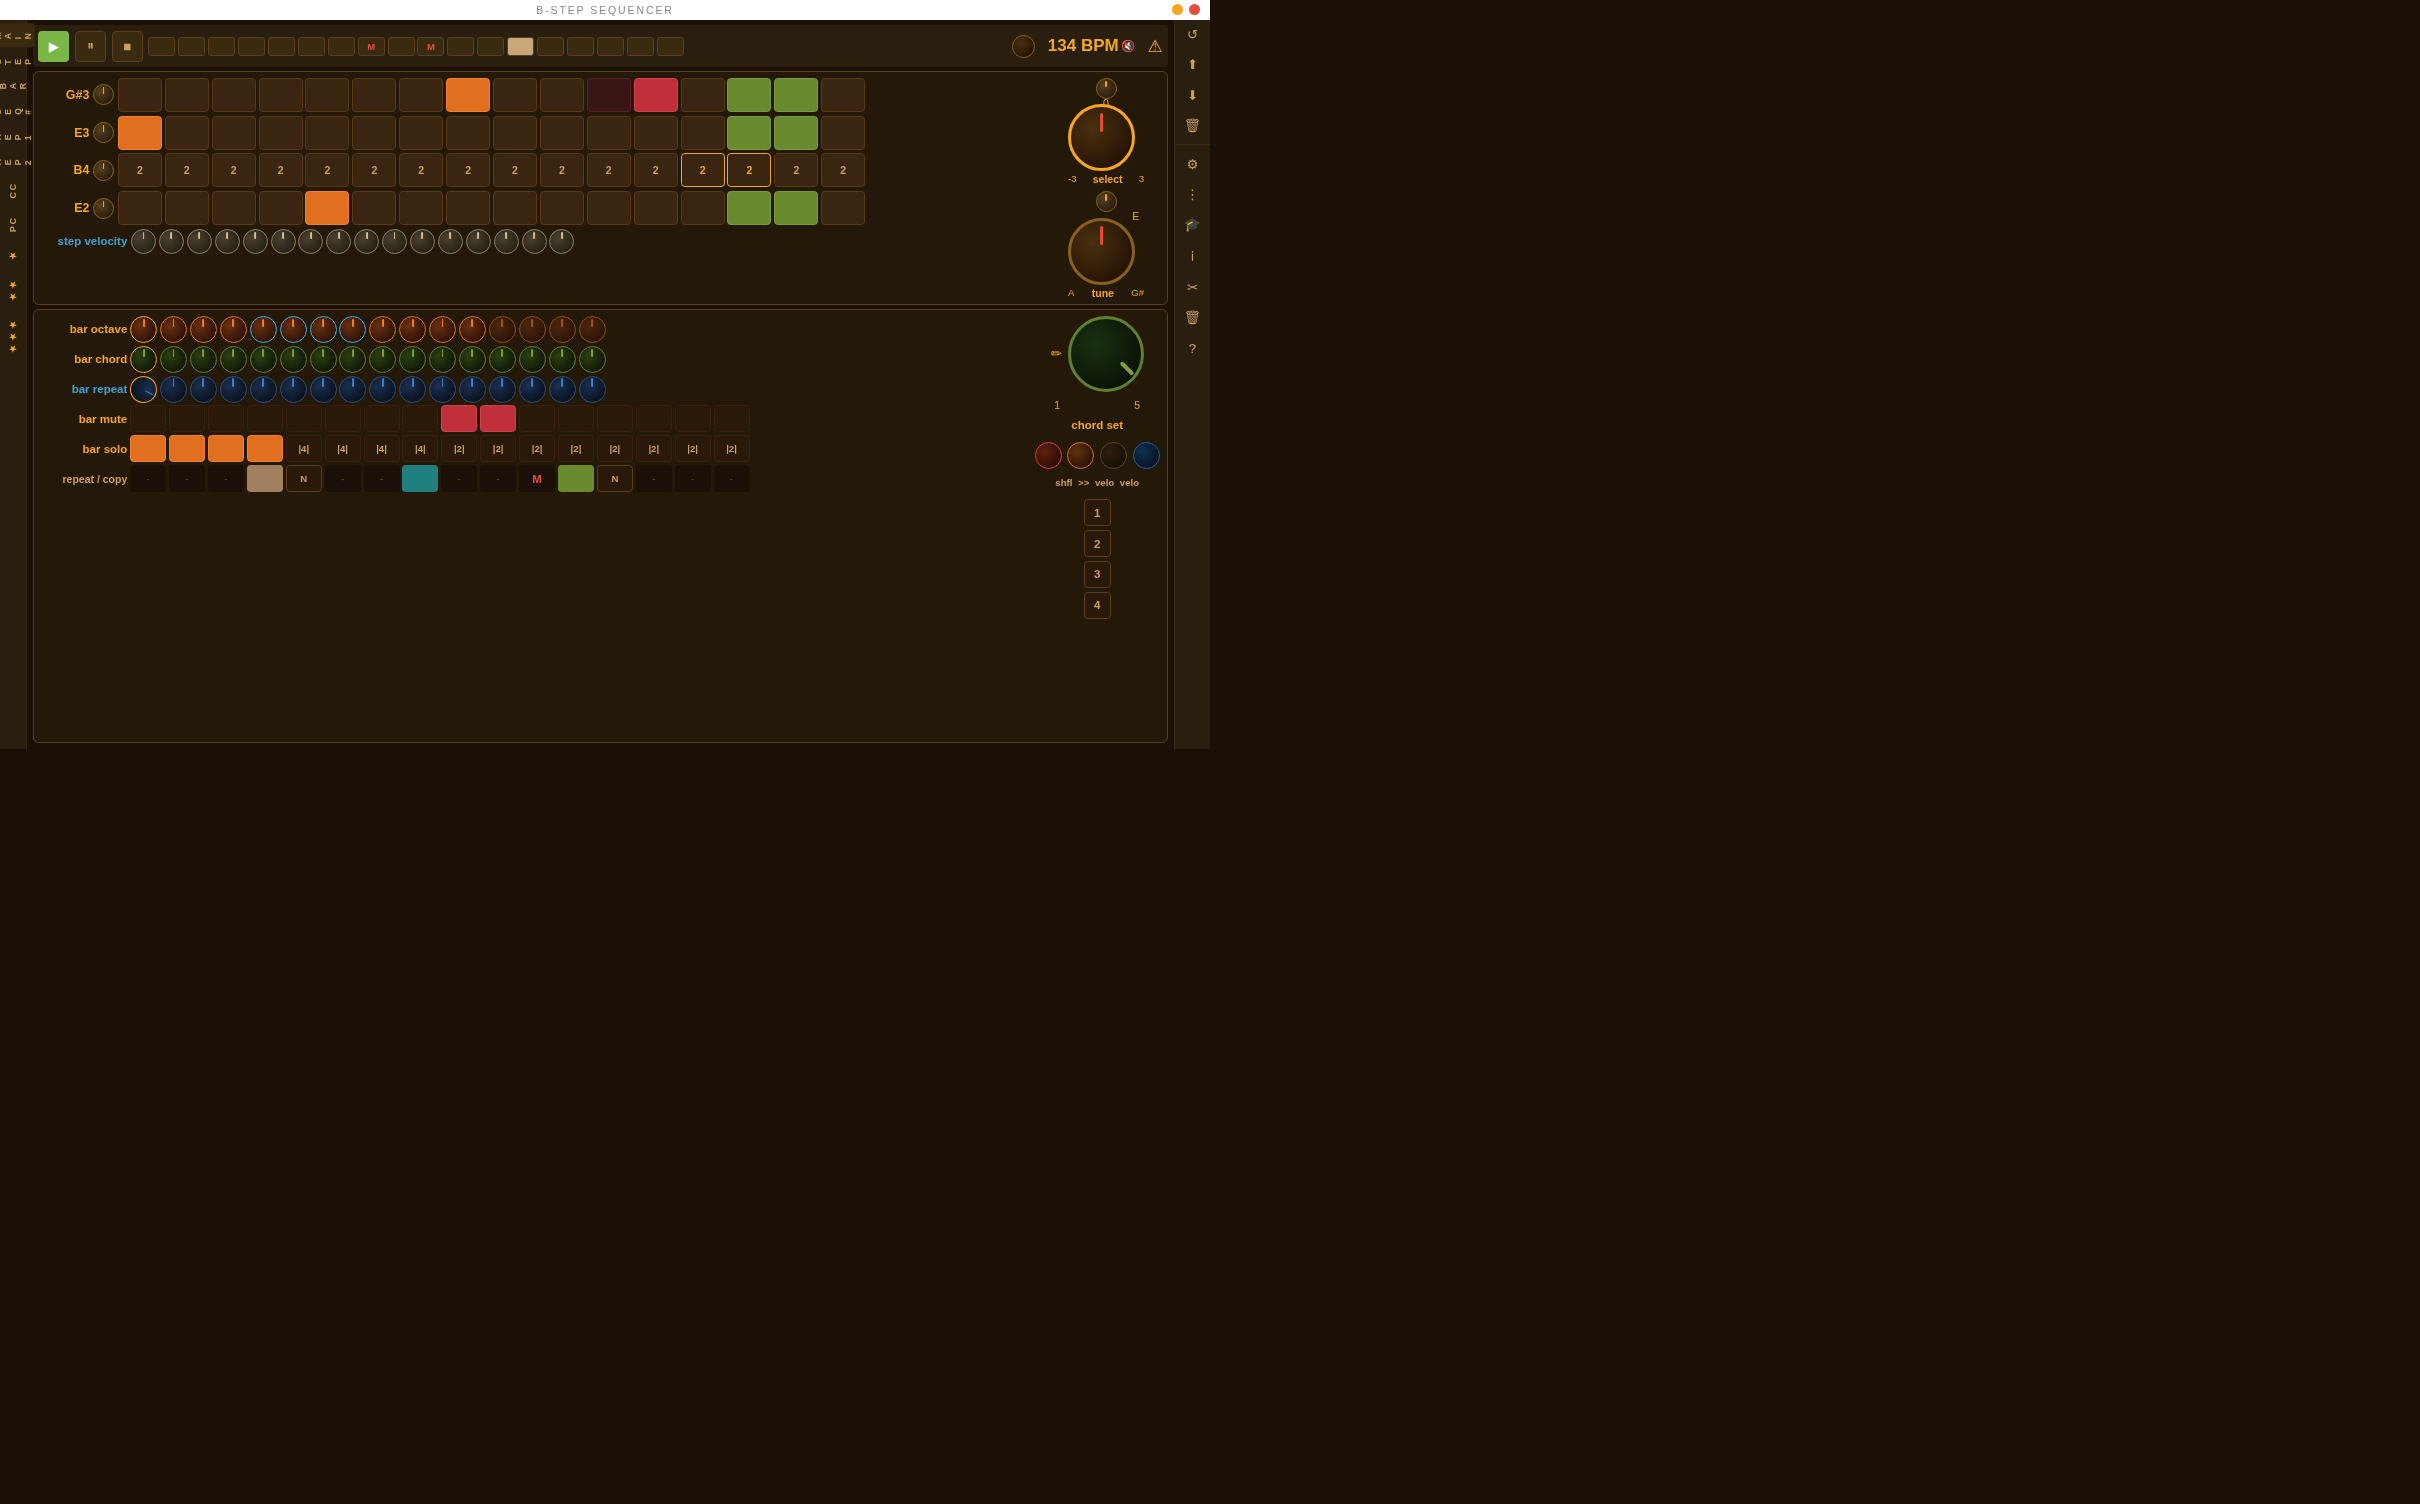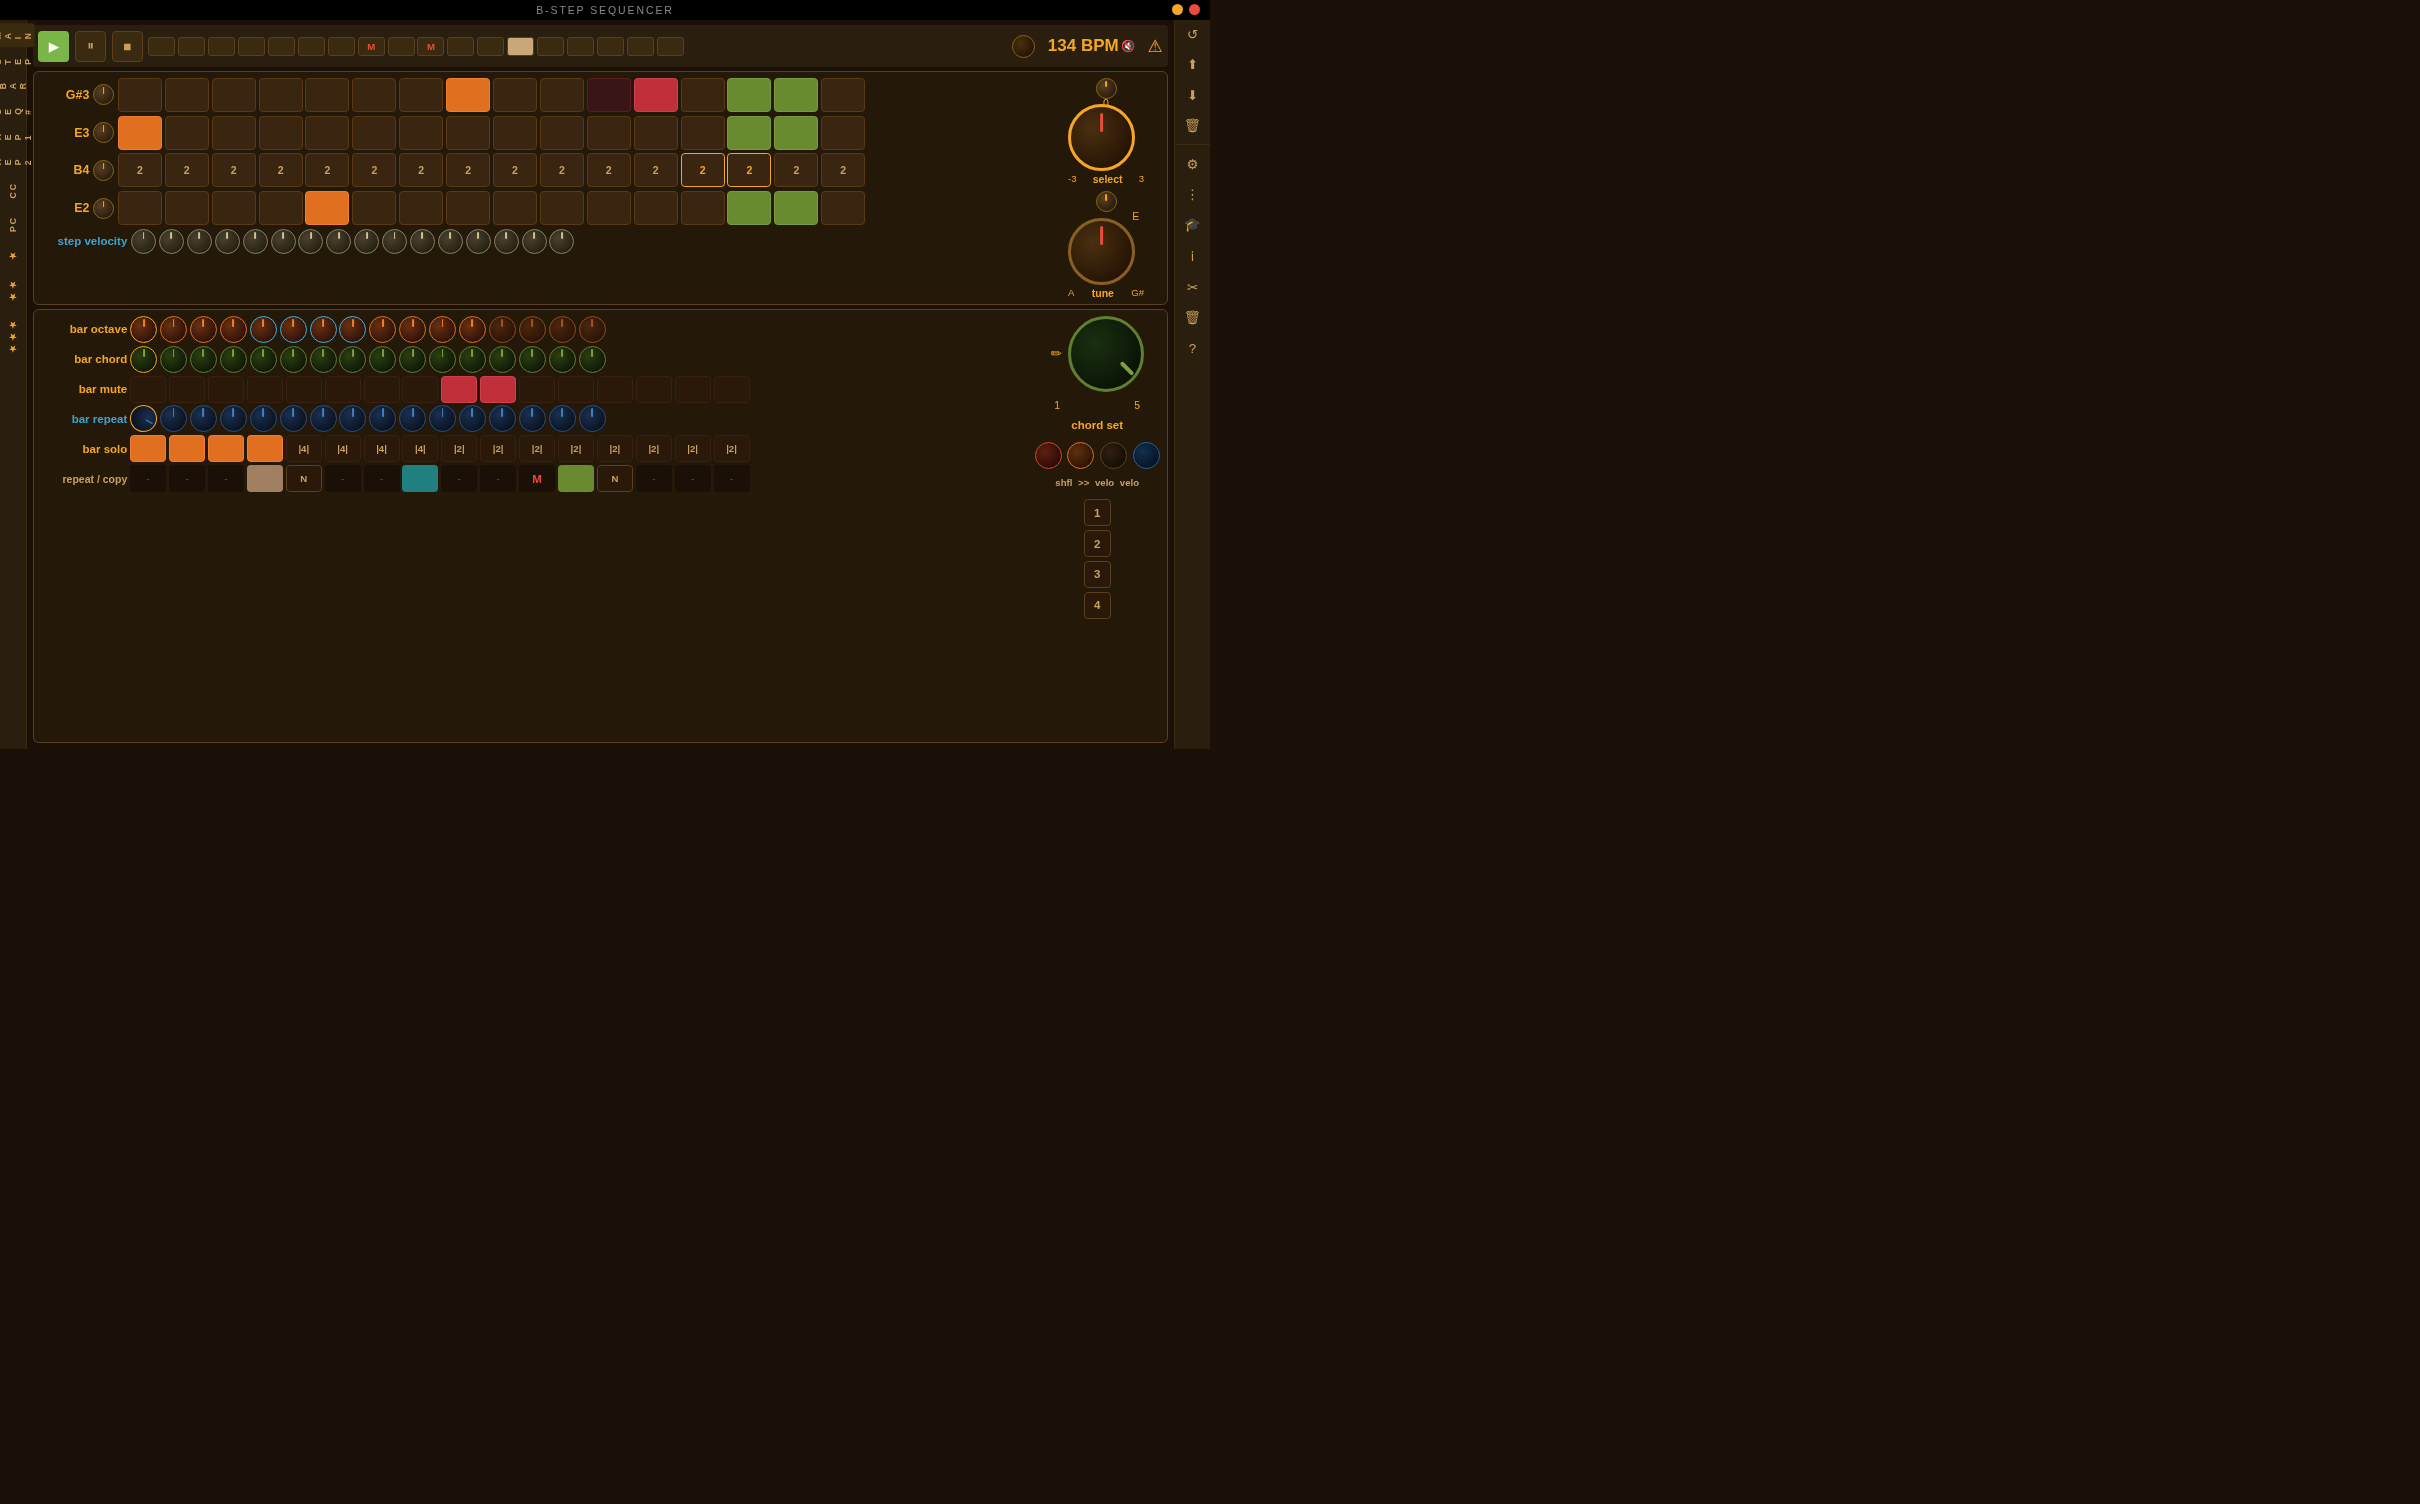--- a/index.html
+++ b/index.html
@@ -9,21 +9,21 @@
       width: 1210px;
       height: 752px;
       overflow: hidden;
       position: relative;
     }
     .title-bar {
       text-align: center;
       color: #888;
       font-size: 10.5px;
       padding: 3.8px;
-      background: #000000;
+      background: #ffffff;
       letter-spacing: 1.9px;
       position: relative;
     }
     .window-controls {
       position: absolute;
       right: 9.6px;
       top: 3.8px;
       display: flex;
       gap: 5.7px;
     }
@@ -779,57 +779,57 @@
               <div class="bar-knob-green"></div>
               <div class="bar-knob-green"></div>
               <div class="bar-knob-green"></div>
               <div class="bar-knob-green"></div>
               <div class="bar-knob-green"></div>
               <div class="bar-knob-green"></div>
               <div class="bar-knob-green"></div>
             </div>
 
             <div class="bar-row">
+              <span class="bar-label blue">bar repeat</span>
+              <div class="bar-knob-blue first-col-highlight" style="transform:rotate(120deg)"></div>
+              <div class="bar-knob-blue"></div>
+              <div class="bar-knob-blue"></div>
+              <div class="bar-knob-blue"></div>
+              <div class="bar-knob-blue"></div>
+              <div class="bar-knob-blue"></div>
+              <div class="bar-knob-blue"></div>
+              <div class="bar-knob-blue"></div>
+              <div class="bar-knob-blue"></div>
+              <div class="bar-knob-blue"></div>
+              <div class="bar-knob-blue"></div>
+              <div class="bar-knob-blue"></div>
+              <div class="bar-knob-blue"></div>
+              <div class="bar-knob-blue"></div>
+              <div class="bar-knob-blue"></div>
+              <div class="bar-knob-blue"></div>
+            </div>
+
+            <div class="bar-row">
               <span class="bar-label">bar mute</span>
               <div class="bar-empty"></div>
               <div class="bar-empty"></div>
               <div class="bar-empty"></div>
               <div class="bar-empty"></div>
               <div class="bar-empty"></div>
               <div class="bar-empty"></div>
               <div class="bar-empty"></div>
               <div class="bar-empty"></div>
               <div class="bar-mute-pad"></div>
               <div class="bar-mute-pad"></div>
               <div class="bar-empty"></div>
               <div class="bar-empty"></div>
               <div class="bar-empty"></div>
               <div class="bar-empty"></div>
               <div class="bar-empty"></div>
               <div class="bar-empty"></div>
-            </div>
-
-            <div class="bar-row">
-              <span class="bar-label blue">bar repeat</span>
-              <div class="bar-knob-blue first-col-highlight" style="transform:rotate(120deg)"></div>
-              <div class="bar-knob-blue"></div>
-              <div class="bar-knob-blue"></div>
-              <div class="bar-knob-blue"></div>
-              <div class="bar-knob-blue"></div>
-              <div class="bar-knob-blue"></div>
-              <div class="bar-knob-blue"></div>
-              <div class="bar-knob-blue"></div>
-              <div class="bar-knob-blue"></div>
-              <div class="bar-knob-blue"></div>
-              <div class="bar-knob-blue"></div>
-              <div class="bar-knob-blue"></div>
-              <div class="bar-knob-blue"></div>
-              <div class="bar-knob-blue"></div>
-              <div class="bar-knob-blue"></div>
-              <div class="bar-knob-blue"></div>
             </div>
 
             <div class="bar-row">
               <span class="bar-label">bar solo</span>
               <div class="bar-solo-pad"></div>
               <div class="bar-solo-pad"></div>
               <div class="bar-solo-pad"></div>
               <div class="bar-solo-pad"></div>
               <div class="bar-solo-label">|4|</div>
               <div class="bar-solo-label">|4|</div>

